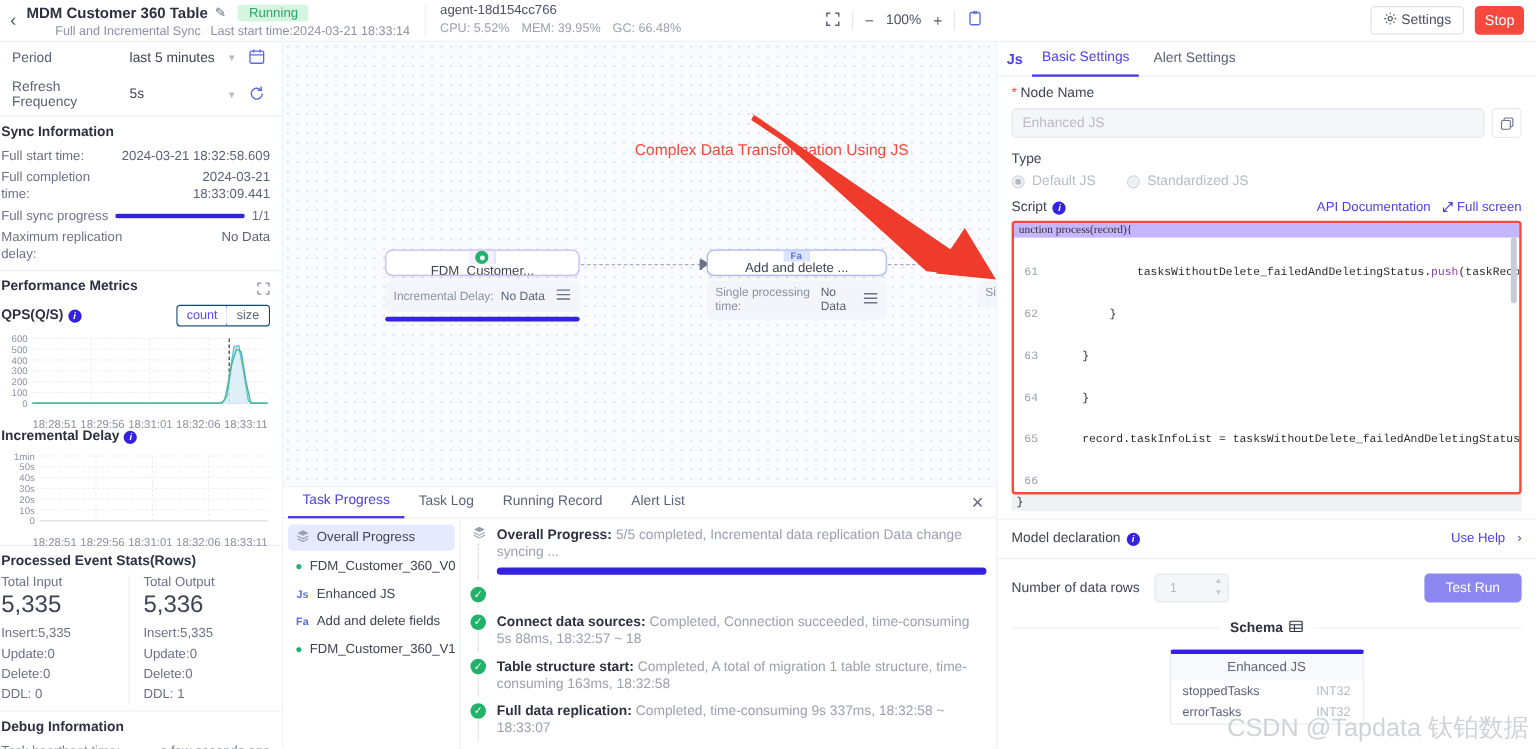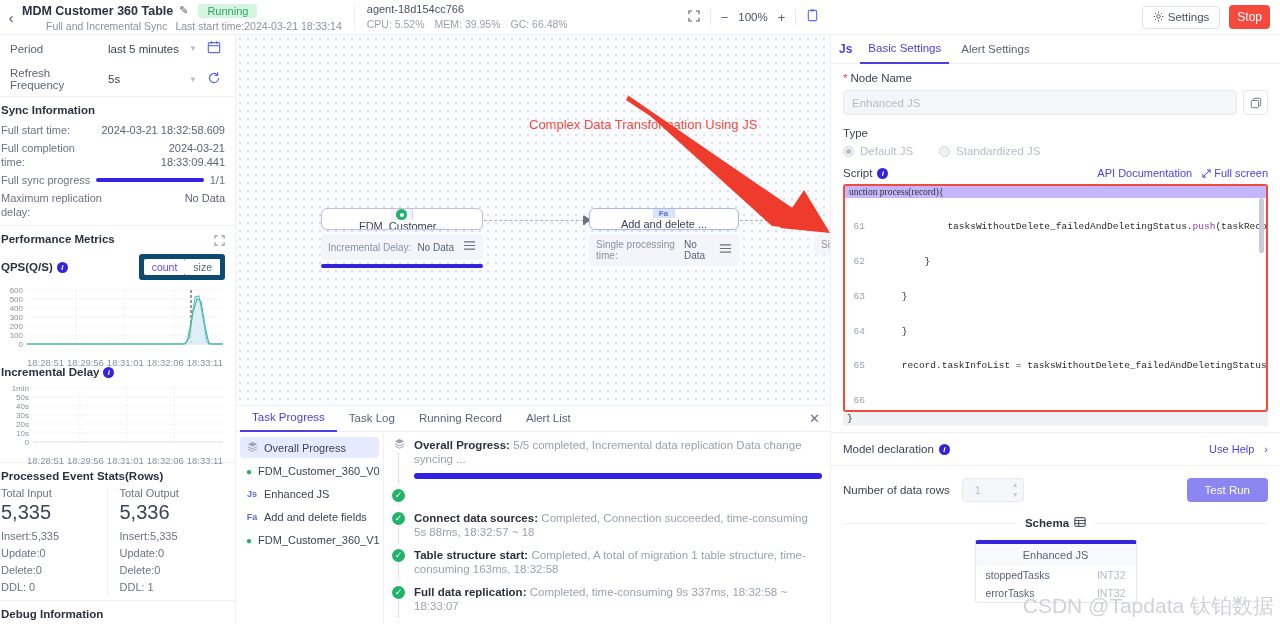--- a/index.html
+++ b/index.html
@@ -84,21 +84,21 @@
   .pbar > i { display: block; height: 100%; background: #3323e0; }
   .sect-head { display: flex; align-items: center; justify-content: space-between; }
   .expand-ic { color: #8a91a3; font-size: 11px; cursor: pointer; }
   .metric-head { display: flex; align-items: center; justify-content: space-between; margin: 4px 0 2px 0; }
   .metric-name { font-size: 11.5px; font-weight: 700; color: #2c3142; display: flex; align-items: center; gap: 4px; }
   .info-dot {
     display: inline-block; width: 11px; height: 11px; border-radius: 50%;
     background: #3323e0; color: #fff; font-size: 8px; line-height: 11px;
     text-align: center; font-style: italic; font-weight: 700;
   }
-  .seg { display: flex; border: 5px solid #0c4a6e; border-radius: 3px; overflow: hidden; }
+  .seg { display: flex; border: 1px solid #0c4a6e; border-radius: 3px; overflow: hidden; }
   .seg > span { font-size: 10.5px; padding: 2px 8px; cursor: pointer; color: #5a6377; background: #fff; }
   .seg > span.on { color: #5b4ae8; border: 1px solid #6c5ce9; border-radius: 3px; margin: -1px; }
   .chart { position: relative; height: 78px; margin: 2px 0 0 0; }
   .chart svg { display: block; }
   .xlabels { display: flex; justify-content: space-between; font-size: 9.5px; color: #8a91a3; padding-left: 26px; padding-right: 2px; margin-top: 1px; }
   .stats-grid { display: flex; }
   .stats-col { flex: 1; padding-right: 6px; }
   .stats-col + .stats-col { border-left: 1px solid #f0f1f5; padding-left: 12px; }
   .stat-label { font-size: 11px; color: #6b7285; }
   .stat-big { font-size: 20px; color: #3c4353; margin: 2px 0 4px 0; font-weight: 400; }

